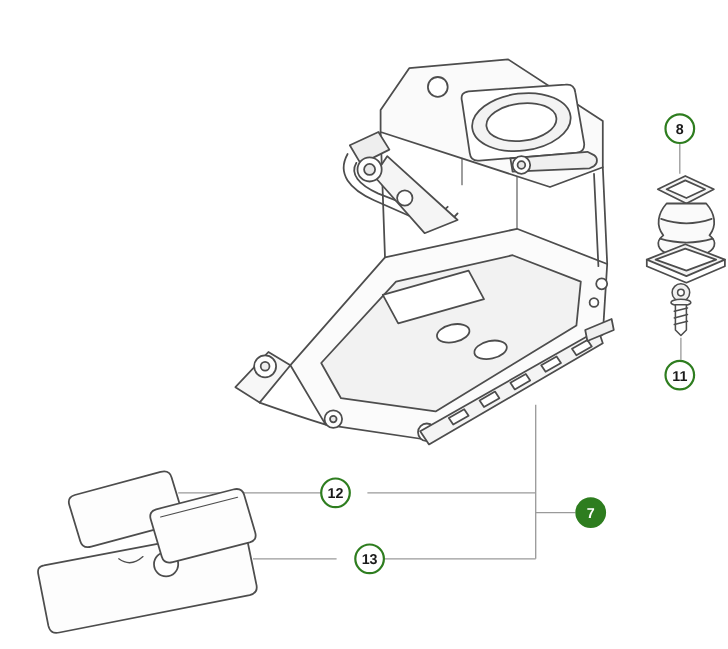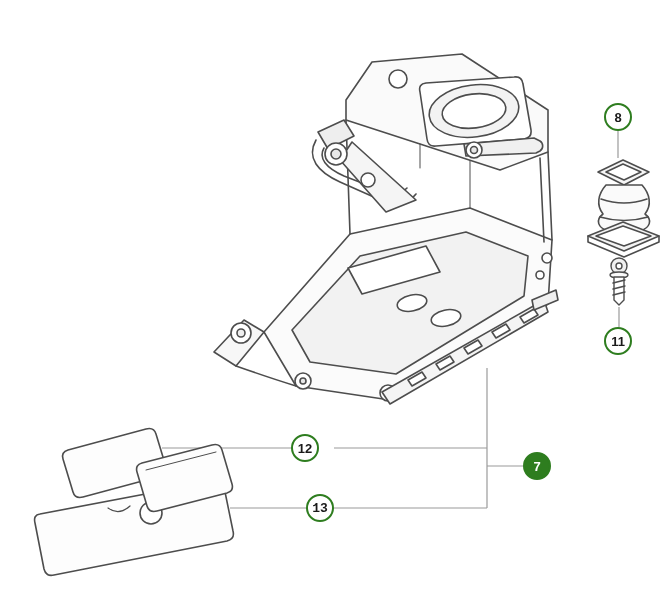--- a/index.html
+++ b/index.html
@@ -166,21 +166,21 @@
   </div>
 
   <div class="callout" style="left:604px; top:327px;align-items:center;">
     <span>11</span>
   </div>
 
   <div class="callout" style="left:291px; top:434px;">
     <span>12</span>
   </div>
 
-  <div class="callout" style="left:306px; top:494px;font-family:Liberation Mono, monospace;">
+  <div class="callout" style="left:322px; top:494px;">
     <span>13</span>
   </div>
 
   <div class="callout filled" style="left:523px; top:452px;">
     <span>7</span>
   </div>
 
 </div>
 
 </body></html>

